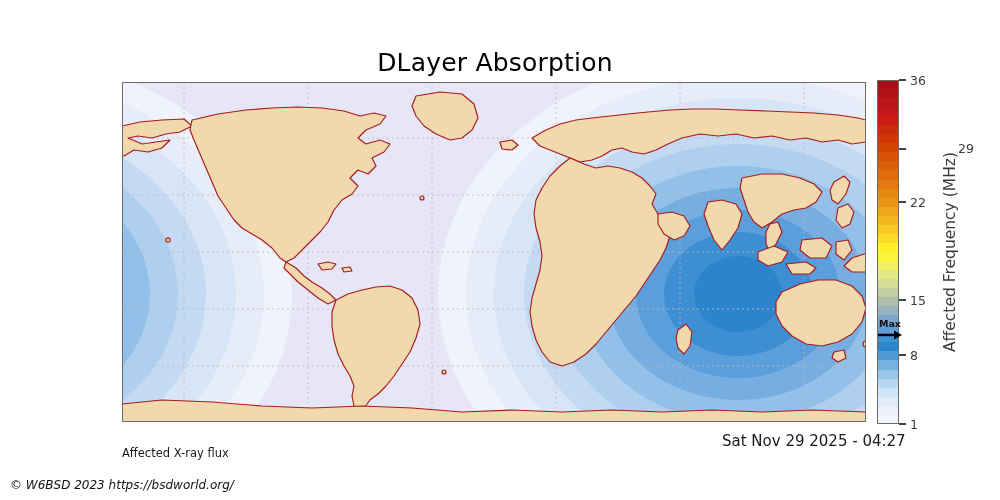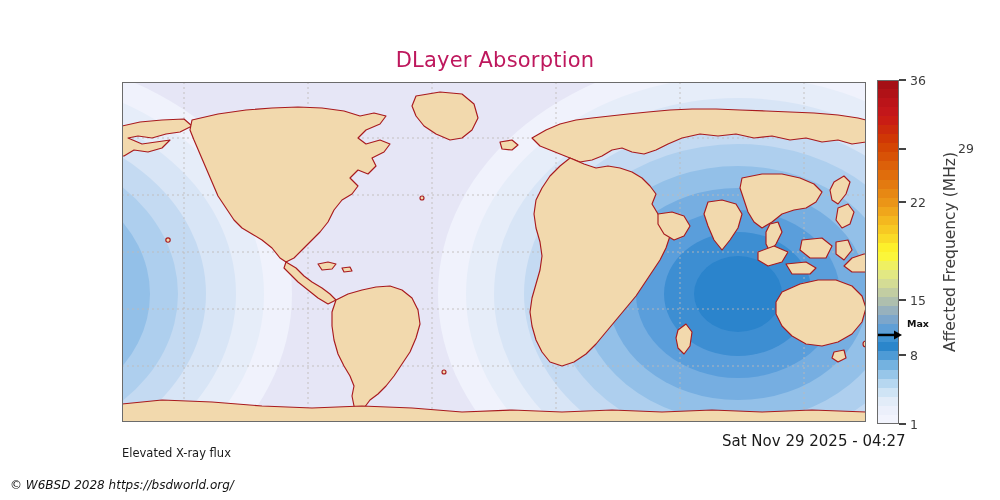--- a/index.html
+++ b/index.html
@@ -6,21 +6,21 @@
   body{
     width:1000px;height:500px;background:#ffffff;
     font-family:"DejaVu Sans","Liberation Sans",sans-serif;
     overflow:hidden;position:relative;
   }
   #page{position:absolute;left:0;top:0;width:1000px;height:500px;}
 
   
   .title{
     position:absolute;left:0;top:48px;width:990px;text-align:center;
-    font-size:21px;color:#be185d;letter-spacing:.2px;
+    font-size:25px;color:#000000;letter-spacing:.2px;
   }
 
   
   .map-wrap{
     position:absolute;left:122px;top:82px;width:744px;height:340px;
     overflow:hidden;background:#e6e6f6;
   }
   .map-svg{position:absolute;left:0;top:0;width:744px;height:340px;}
 
   
@@ -35,21 +35,21 @@
   .tick .dash{width:7px;height:1.5px;background:#444;}
   .tick .lbl{margin-left:4px;font-size:12.5px;color:#3c3c3c;}
   .cbar-axis-label{
     position:absolute;left:935px;top:80px;width:344px;height:30px;
     transform-origin:0 0;transform:rotate(-90deg) translate(-344px,0);
     text-align:center;font-size:15.5px;color:#3c3c3c;line-height:30px;
   }
   .maxmark{position:absolute;left:878px;top:320px;width:24px;height:24px;}
   .maxmark .mtxt{
     position:absolute;left:1px;top:-1px;font-size:9.5px;color:#111;
-    font-weight:600;line-height:10px;margin-left:28px;
+    font-weight:600;line-height:10px;
   }
   .maxmark svg{position:absolute;left:0px;top:9px;}
 
   
   .note{position:absolute;left:122px;font-size:11.5px;color:#1a1a1a;}
   .note1{top:429px;}
   .note2{top:446px;}
   .stamp{position:absolute;left:722px;top:432px;font-size:15px;color:#1a1a1a;}
   .footer{
     position:absolute;left:10px;top:478px;font-size:12px;color:#111;
@@ -285,17 +285,17 @@
         <span class="lbl">8</span>
       </div>
       <div class="tick" style="top: 344px;">
         <span class="dash"></span>
         <span class="lbl">1</span>
       </div>
     </div>
 
   <div class="cbar-axis-label">Affected Frequency (MHz)</div>
 
-  <div class="note note2">Elevated X-ray flux</div>
+  <div class="note note2">Affected X-ray flux</div>
   <div class="stamp">Sat Nov 29 2025 - 04:27</div>
-  <div class="footer">© W6BSD 2028 https://bsdworld.org/</div>
+  <div class="footer">© W6BSD 2023 https://bsdworld.org/</div>
 
 </div>
 
 </body></html>

